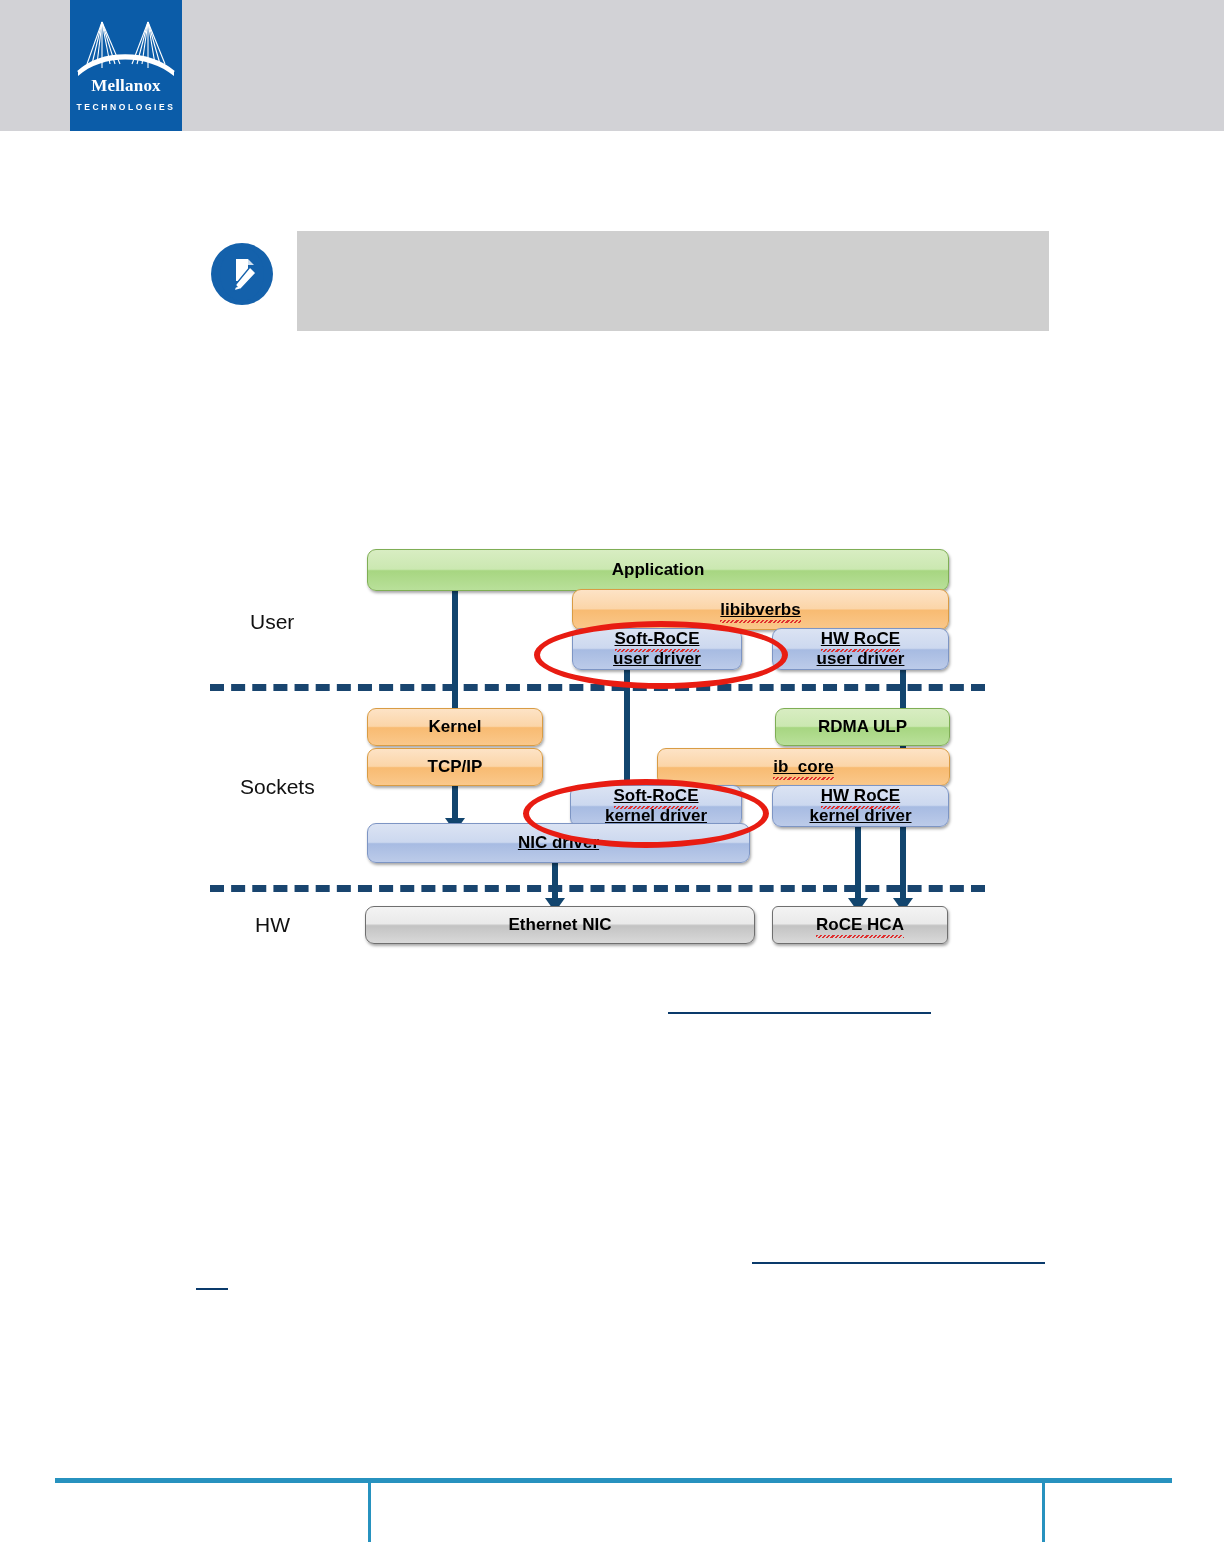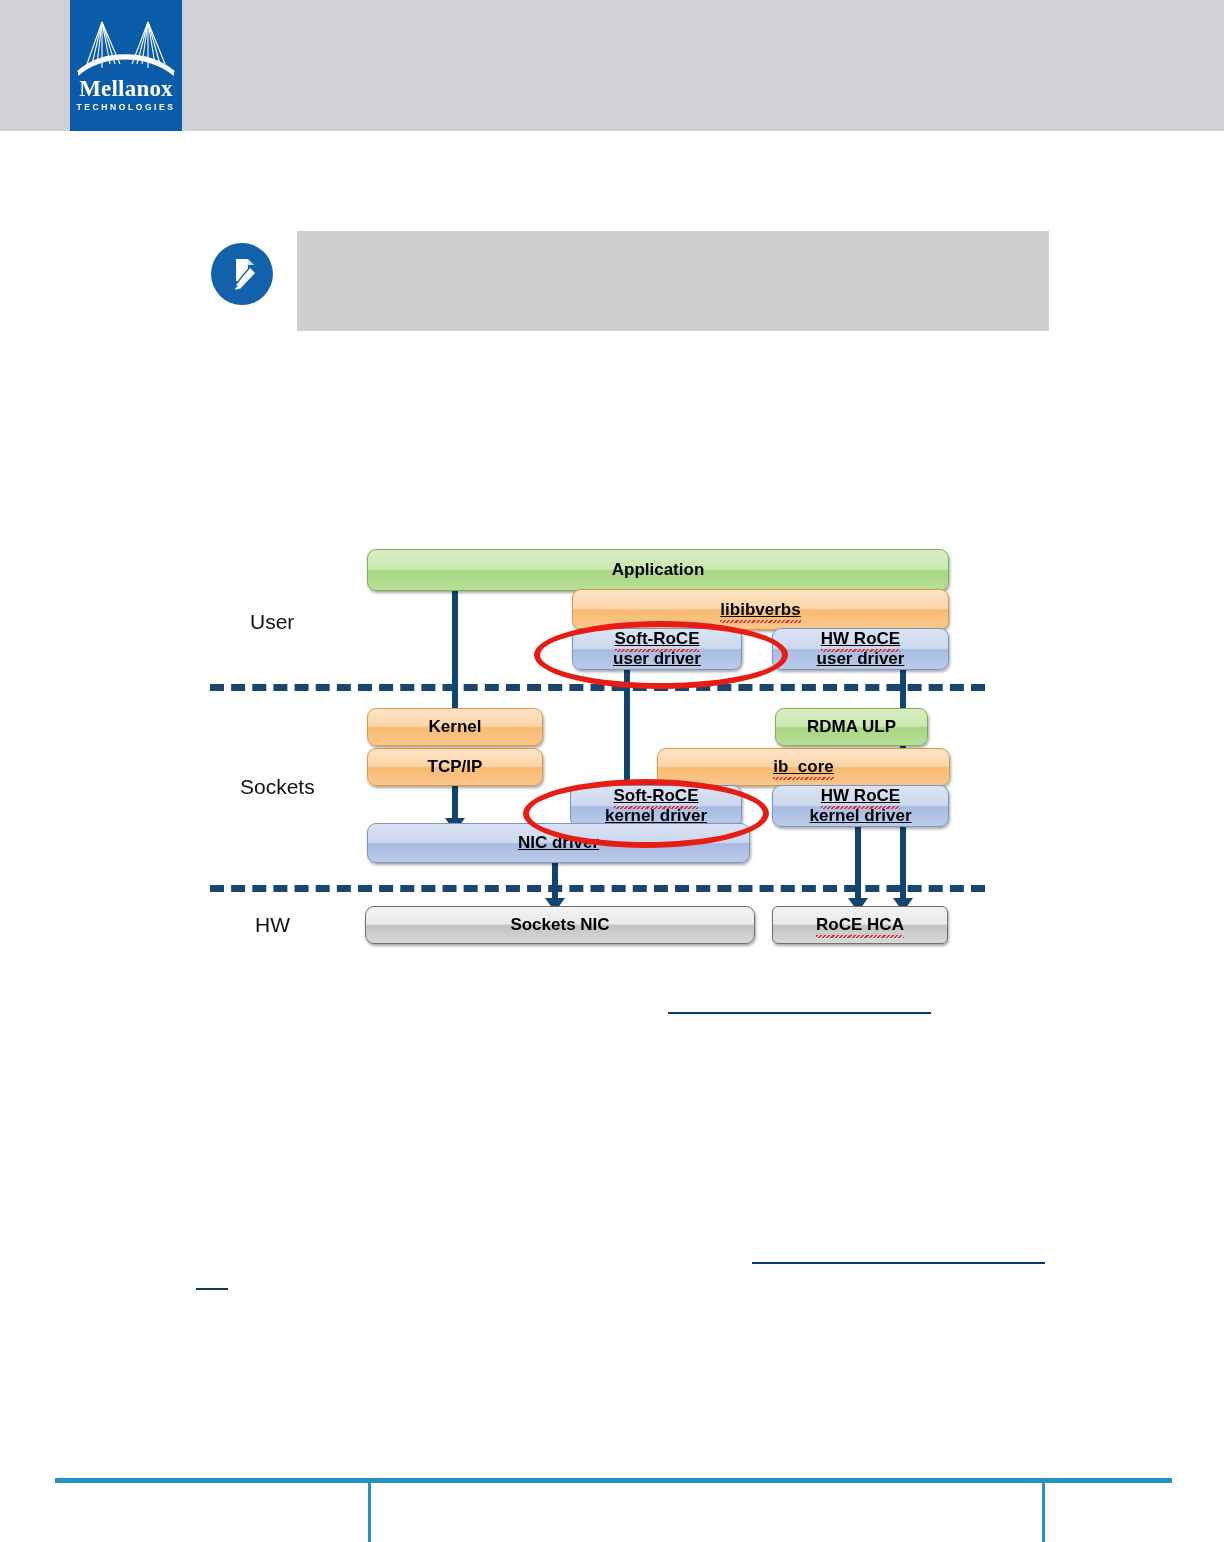--- a/index.html
+++ b/index.html
@@ -19,21 +19,21 @@
   #logo-box{
     position:absolute;left:70px;top:0;width:112px;height:131px;
     background:#0b5ca8;
     overflow:hidden;
   }
   #logo-mark{position:absolute;left:0;top:16px;width:112px;height:68px;}
   #logo-word{
     position:absolute;left:0;top:76px;width:112px;
     text-align:center;color:#ffffff;
     font-family:"Liberation Serif", serif;
-    font-size:23px;font-weight:700;letter-spacing:.2px;
+    font-size:17px;font-weight:700;letter-spacing:.2px;
   }
   #logo-sub{
     position:absolute;left:0;top:102px;width:112px;
     text-align:center;color:#ffffff;
     font-family:"Liberation Sans", sans-serif;
     font-size:8.5px;font-weight:700;letter-spacing:2.6px;
   }
 
   
   #note-icon{
@@ -217,21 +217,21 @@
   </div>
 
   <div class="box orange" style="left:367px;top:188px;width:176px;height:38px;">
     <span>Kernel</span>
   </div>
 
   <div class="box orange" style="left:367px;top:228px;width:176px;height:38px;">
     <span>TCP/IP</span>
   </div>
 
-  <div class="box green" style="left:775px;top:188px;width:153px;height:38px;">
+  <div class="box green" style="left:775px;top:188px;width:175px;height:38px;">
     <span>RDMA ULP</span>
   </div>
 
   <div class="box orange" style="left:657px;top:228px;width:293px;height:38px;">
     <span class="ul sq">ib_core</span>
   </div>
 
   <div class="box blue" style="left:570px;top:265px;width:172px;height:42px;flex-direction:column;">
     <span class="sq">Soft-RoCE</span>
     <span>kernel driver</span>
@@ -240,21 +240,21 @@
   <div class="box blue" style="left:772px;top:265px;width:177px;height:42px;flex-direction:column;">
     <span class="sq">HW RoCE</span>
     <span>kernel driver</span>
   </div>
 
   <div class="box blue" style="left:367px;top:303px;width:383px;height:40px;">
     <span>NIC driver</span>
   </div>
 
   <div class="box gray" style="left:365px;top:386px;width:390px;height:38px;">
-    <span>Sockets NIC</span>
+    <span>Ethernet NIC</span>
   </div>
 
   <div class="box gray" style="left:772px;top:386px;width:176px;height:38px;border-radius:6px;">
     <span class="sq">RoCE HCA</span>
   </div>
 
   <div class="ellipse" style="left:534px;top:101px;width:242px;height:56px;"></div>
   <div class="ellipse" style="left:523px;top:259px;width:234px;height:57px;"></div>
 
 </div>

